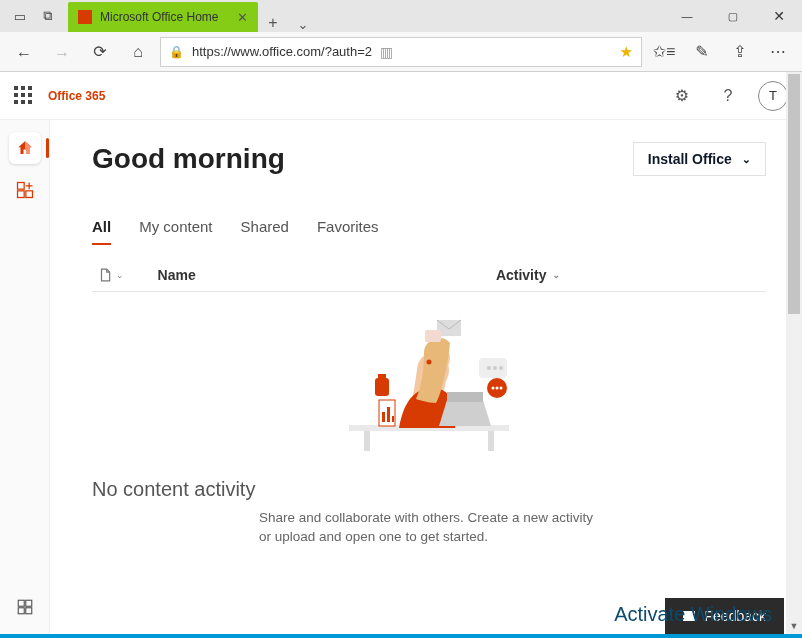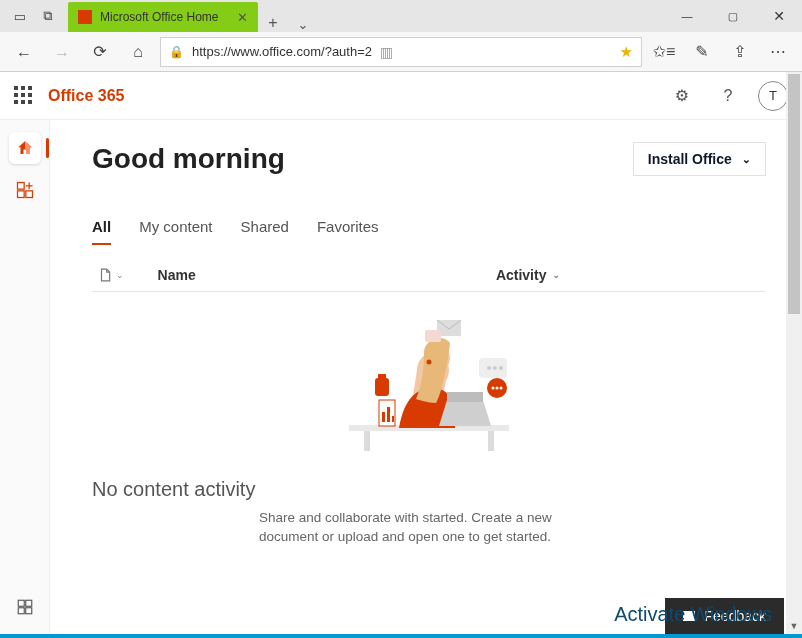--- a/index.html
+++ b/index.html
@@ -18,21 +18,21 @@
   .icon-btn { width:32px; height:32px; display:flex; align-items:center; justify-content:center; color:#444; font-size:16px; }
   .url-box { flex:1; height:30px; border:1px solid #cfcfcf; background:#fff; display:flex; align-items:center; padding:0 8px; gap:8px; font-size:13px; color:#333; }
   .url-box .lock { color:#777; font-size:12px;}
   .url-box .star { margin-left:auto; color:#f0b400; font-size:15px;}
   .url-box .reader { color:#999; font-size:14px; margin-right:4px;}
 
   
   .o365-header { height:48px; border-bottom:1px solid #eee; display:flex; align-items:center; padding:0 14px; gap:14px;}
   .waffle { width:20px; height:20px; display:grid; grid-template-columns:repeat(3,4px); grid-template-rows:repeat(3,4px); gap:3px;}
   .waffle span{ background:#444; }
-  .brand { color:#d83b01; font-weight:600; font-size:16px;}
+  .brand { color:#d83b01; font-weight:600; font-size:12px;}
   .o365-header .spacer{flex:1;}
   .hdr-ico { width:32px; height:32px; display:flex; align-items:center; justify-content:center; color:#555; font-size:16px;}
   .avatar { width:30px; height:30px; border-radius:50%; border:1px solid #888; display:flex; align-items:center; justify-content:center; font-size:13px; color:#333;}
 
   
   .app-body { display:flex; height: calc(638px - 32px - 40px - 48px - 4px); position:relative; }
   .leftrail { width:50px; background:#fafafa; border-right:1px solid #eee; display:flex; flex-direction:column; align-items:center; padding-top:12px; gap:16px;}
   .rail-home { width:32px; height:32px; background:#fff; border-radius:6px; box-shadow:0 1px 3px rgba(0,0,0,.15); display:flex; align-items:center; justify-content:center; position:relative;}
   .rail-home::after{ content:""; position:absolute; right:-8px; top:6px; width:3px; height:20px; background:#d83b01; border-radius:2px;}
   .rail-create { color:#d83b01; font-size:18px;}
@@ -228,21 +228,21 @@
 
           <rect x="50" y="90" width="16" height="26" fill="#fff" stroke="#d83b01"></rect>
           <rect x="53" y="102" width="3" height="10" fill="#d83b01"></rect>
             <rect x="58" y="97" width="3" height="15" fill="#d83b01"></rect>
             <rect x="63" y="106" width="2" height="6" fill="#d83b01"></rect>
           <rect x="46" y="68" width="14" height="18" rx="3" fill="#d83b01"></rect>
           <rect x="49" y="64" width="8" height="5" fill="#d83b01"></rect>
         </svg>
       </div>
       <h2>No content activity</h2>
-      <p>Share and collaborate with started. Create a new document or upload and open one to get started.</p>
+      <p>Share and collaborate with others. Create a new activity or upload and open one to get started.</p>
     </div>
 
     <div class="feedback">
       <span class="sq"></span>
       <span>Feedback</span>
     </div>
   </div>
 </div>
 
 <div class="scrollbar">

